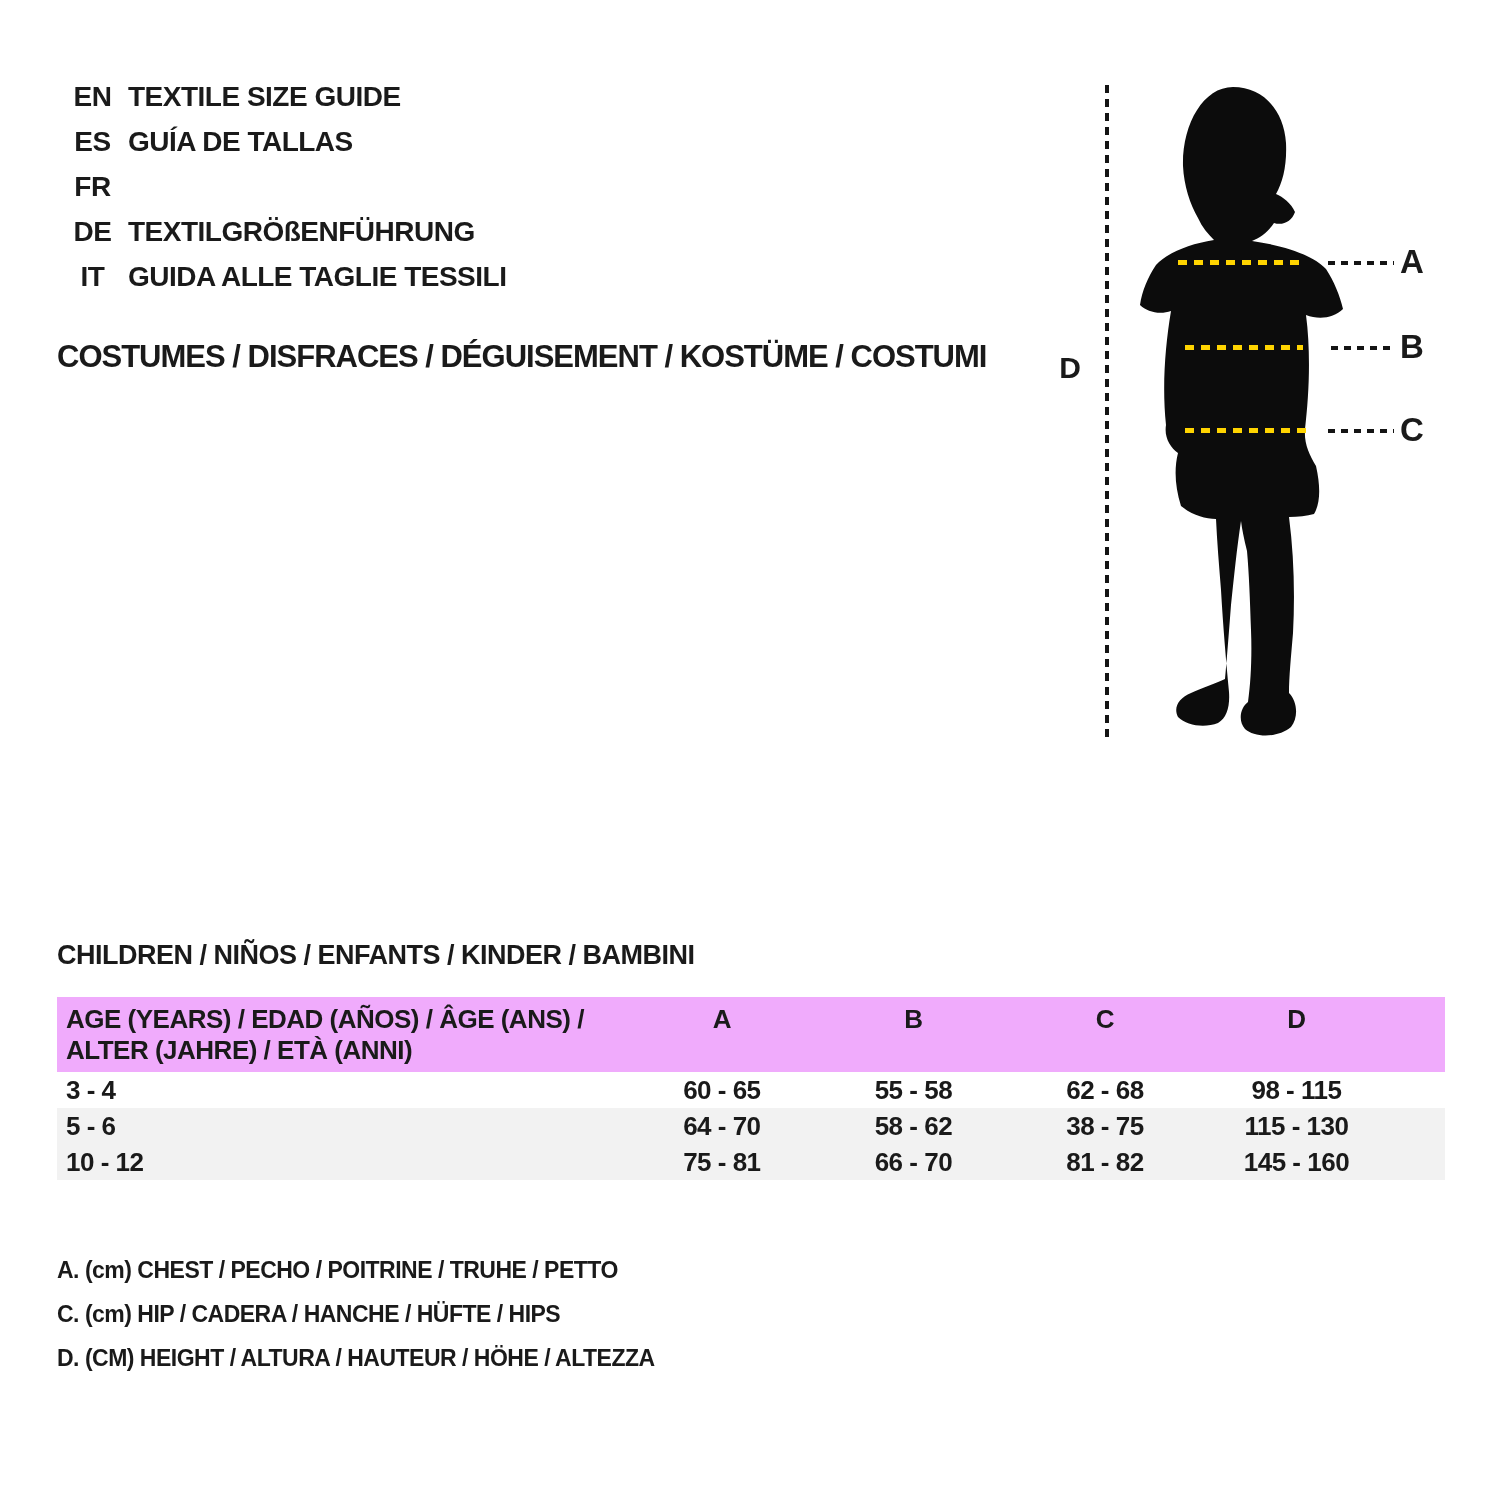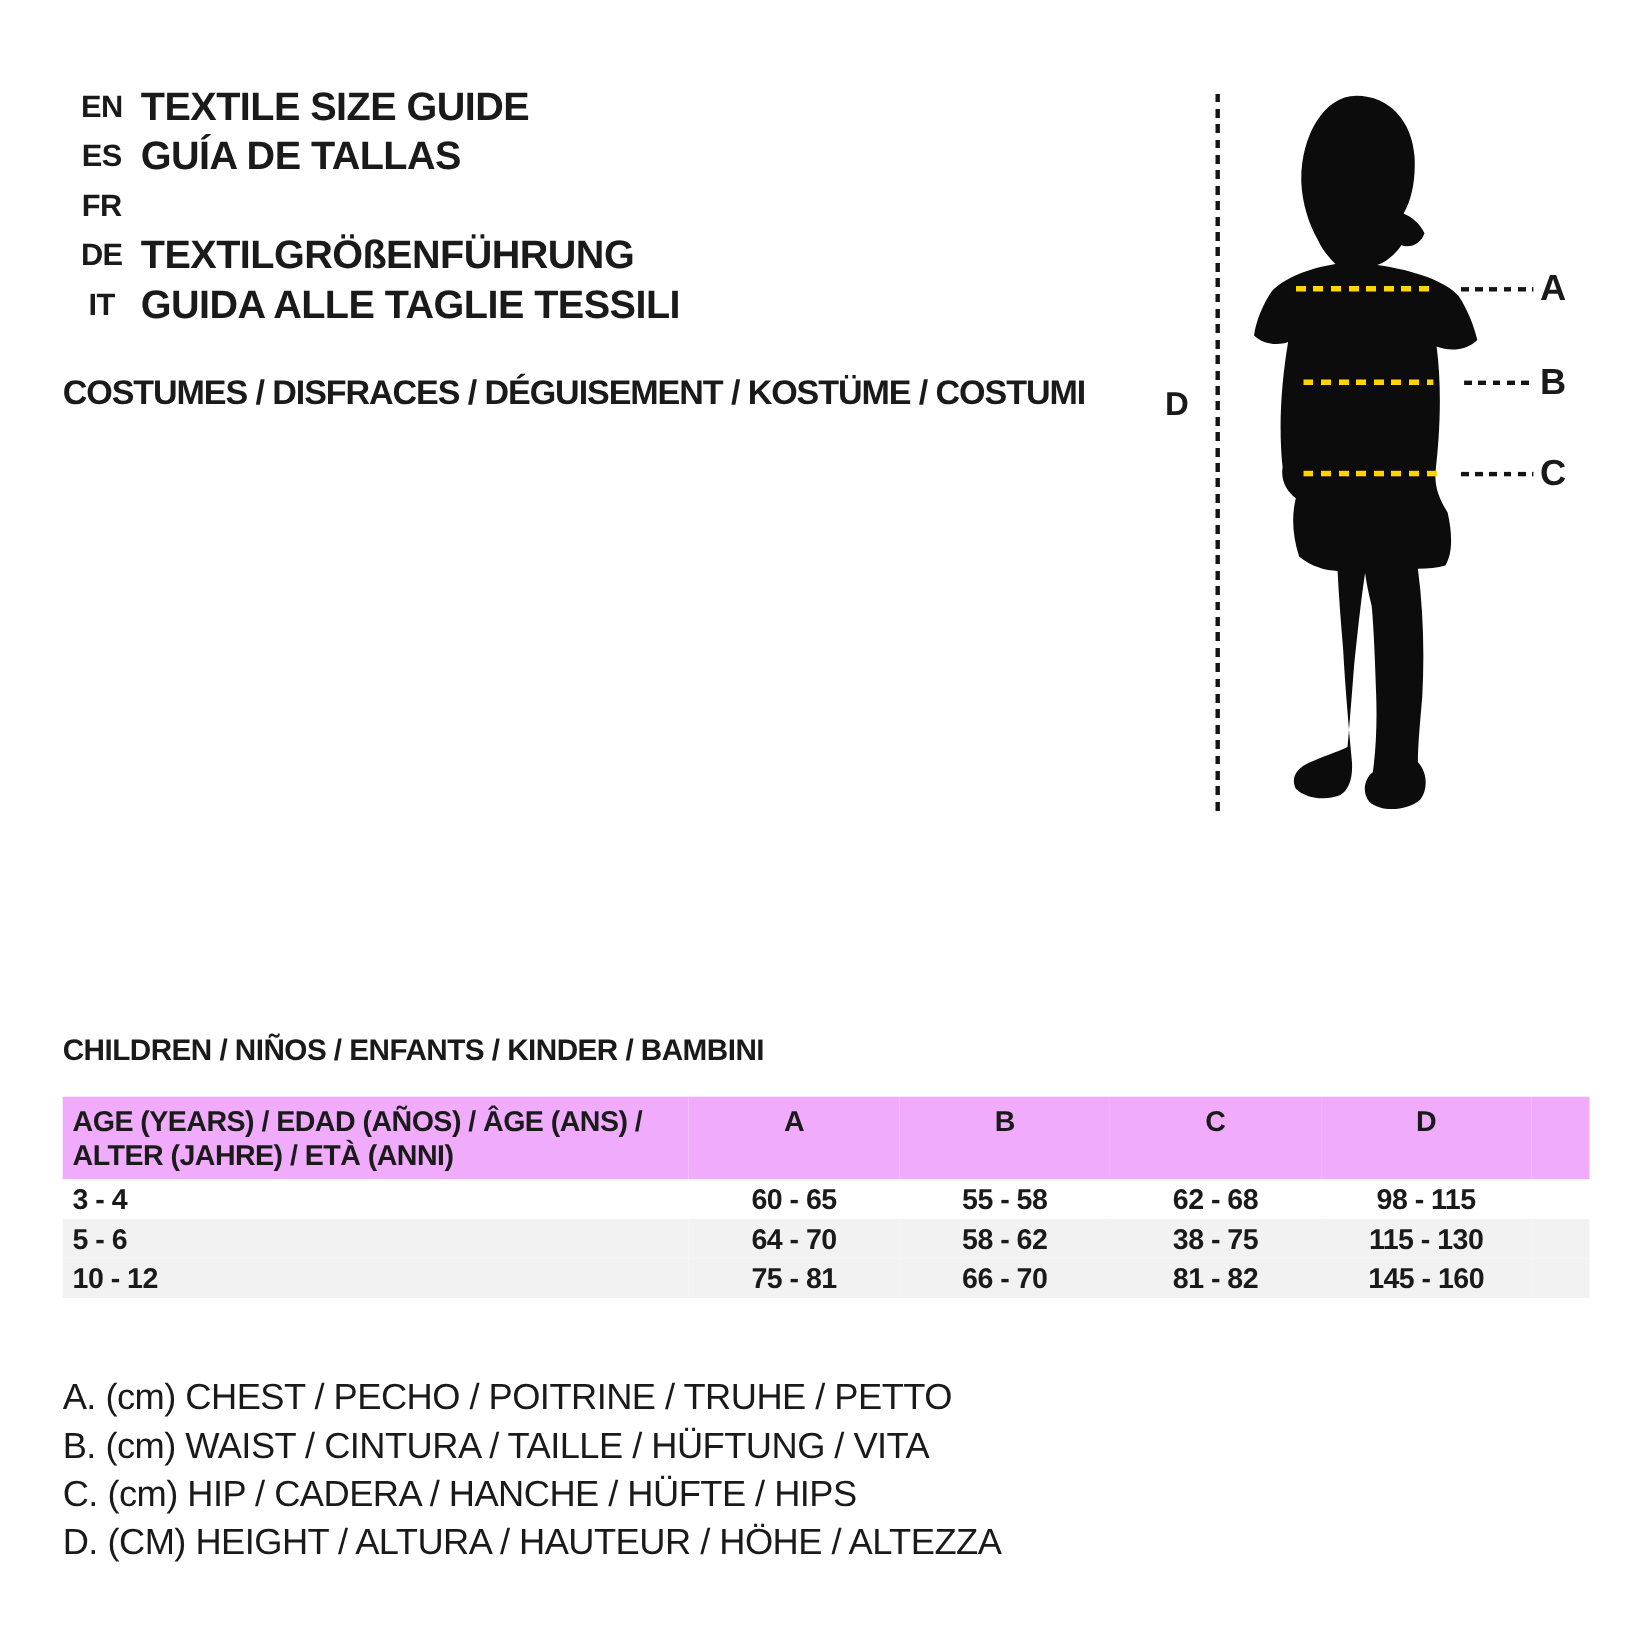--- a/index.html
+++ b/index.html
@@ -7,21 +7,21 @@
     width:1501px; height:1500px; position:relative;
     background:#ffffff; overflow:hidden;
     font-family:"Liberation Sans", sans-serif;
     color:#1a1a1a;
   }
 
   
   .lang-block { position:absolute; left:57px; top:74px; }
   .lang-row { display:flex; height:45px; align-items:center;text-align:center; }
   .lang-code { width:71px; font-size:28px; font-weight:bold; letter-spacing:-0.5px; }
-  .lang-title { font-size:36px; font-weight:bold; letter-spacing:-0.5px; white-space:nowrap; }
+  .lang-title { font-size:28px; font-weight:bold; letter-spacing:-0.5px; white-space:nowrap; }
 
   .category-line {
     position:absolute; left:57px; top:339px;
     font-size:31px; font-weight:bold; letter-spacing:-1px; white-space:nowrap;
   }
 
   
   .figure-area { position:absolute; left:1040px; top:60px; width:445px; height:705px; }
   .vline {
     position:absolute; left:65px; top:25px; width:4px; height:656px;
@@ -59,21 +59,21 @@
   .size-table thead th { background:#f0abfc; height:68px; vertical-align:top; padding-top:7px; }
   .size-table th.age-head { text-align:left; padding-left:9px; line-height:31px; }
   .size-table th.col-head { text-align:center; }
   .size-table tbody td { height:36px; }
   .size-table td.age-cell { text-align:left; padding-left:9px; }
   .size-table td.val-cell { text-align:center; }
   .size-table tbody tr.alt { background:#f2f2f2; }
 
   
   .legend { position:absolute; left:57px; top:1248px; }
-  .legend-item { font-size:33px; font-weight:normal; letter-spacing:-0.5px; line-height:44px; white-space:nowrap; }
+  .legend-item { font-size:23px; font-weight:bold; letter-spacing:-0.5px; line-height:44px; white-space:nowrap; }
 </style>
 </head>
 <body>
 
 <div>
 
   <section class="lang-block">
     <div class="lang-row">
       <span class="lang-code">EN</span>
       <span class="lang-title">TEXTILE SIZE GUIDE</span>
@@ -203,18 +203,17 @@
         <td class="val-cell">66 - 70</td>
         <td class="val-cell">81 - 82</td>
         <td class="val-cell">145 - 160</td>
         <td></td>
       </tr>
     </tbody>
   </table>
 
   <section class="legend">
     <div class="legend-item">A. (cm) CHEST / PECHO / POITRINE / TRUHE / PETTO</div>
-    <div class="legend-item">B. (cm) WAIST / CINTURA / TAILLE / HÜFTUNG / VITA</div>
     <div class="legend-item">C. (cm) HIP / CADERA / HANCHE / HÜFTE / HIPS</div>
     <div class="legend-item">D. (CM) HEIGHT / ALTURA / HAUTEUR / HÖHE / ALTEZZA</div>
   </section>
 
 </div>
 
 </body></html>

